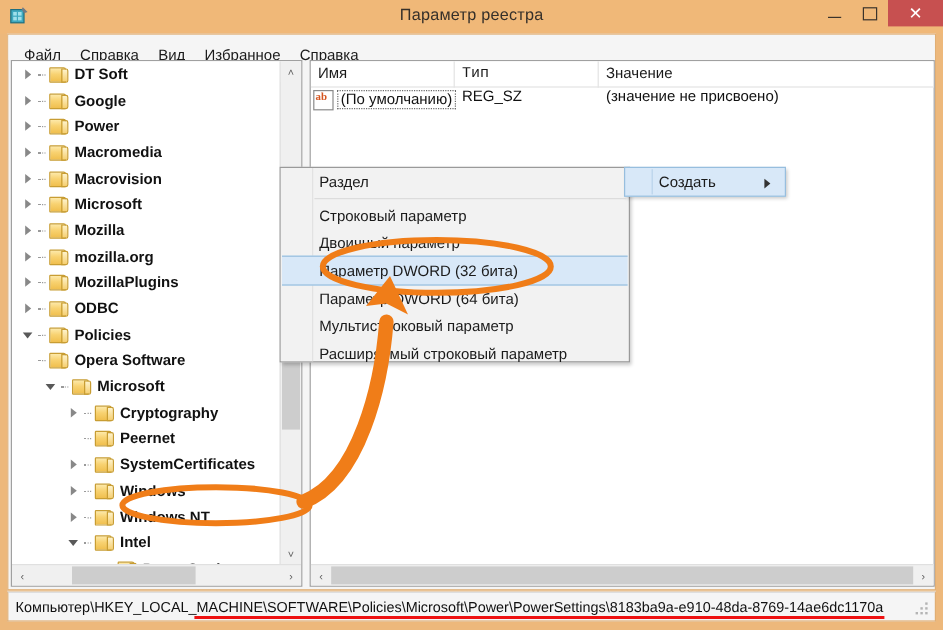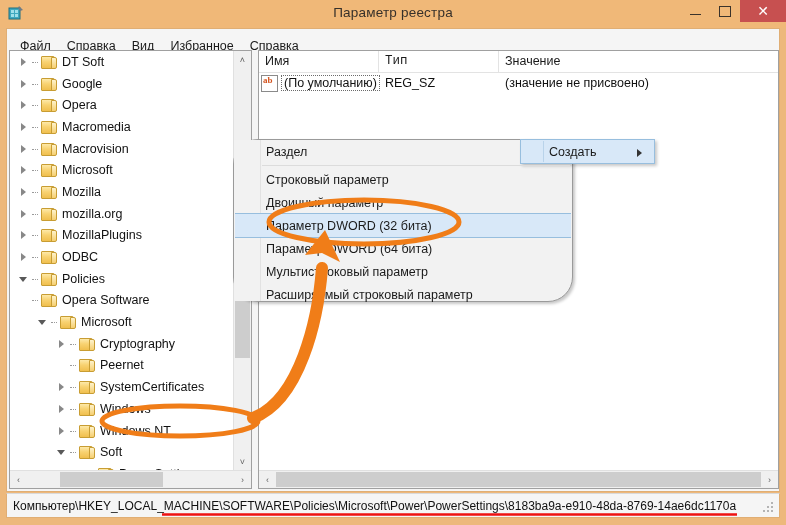--- a/index.html
+++ b/index.html
@@ -118,20 +118,21 @@
   .pane-left  { left: 1px;   width: 243px; height: 439px; }
   .pane-right { left: 250px; width: 521px; height: 439px; }
 
   
   .tree {
     position: absolute;
     left: 0; top: 0;
     width: 224px; height: 419px;
     overflow: hidden;
     background: #fff;
+    font-weight: bold;
   }
   .tree-row {
     position: relative;
     height: 21.7px;
     display: flex;
     align-items: center;
     white-space: nowrap;
     font-size: 12.5px;
     color: #111;
     cursor: default;
@@ -261,21 +262,20 @@
   }
   .lv-col.c1 { width: 120px; }
   .lv-col.c2 { width: 120px; font-family: Liberation Mono, monospace; }
   .lv-col.c3 { width: 262px; border-right: none; }
 
   .lv-row {
     position: absolute;
     left: 0; top: 22px;
     width: 100%; height: 20px;
     display: flex;
-    align-items: center;
     font-size: 12.5px;
     color: #111;
     cursor: default;
   }
   .lv-cell { box-sizing: border-box; padding-left: 6px; white-space: nowrap; }
   .lv-cell.c1 { width: 120px; padding-left: 2px; display: flex; align-items: center; }
   .lv-cell.c2 { width: 120px; }
   .lv-cell.c3 { width: 262px; }
 
   .ab-icon {
@@ -302,21 +302,21 @@
   
   .ctx {
     position: absolute;
     background: #f2f2f2;
     border: 1px solid #9a9a9a;
     box-shadow: 2px 2px 3px rgba(0,0,0,.22);
     box-sizing: border-box;
   }
   .ctx-main {
     left: 233px; top: 139px;
-    width: 340px; height: 163px; border-radius: 25px;
+    width: 292px; height: 163px;
   }
   .ctx-gutter {
     position: absolute;
     left: 0; top: 0;
     width: 26px; height: 100%;
     background: #f2f2f2;
     border-right: 1px solid #e2e2e2;
   }
   .ctx-item {
     position: relative;
@@ -456,21 +456,21 @@
               <div class="tw collapsed"></div>
               <div class="dots"></div>
               <div class="folder"></div>
               <span class="tree-label">Google</span>
             </div>
             <div class="tree-row">
               <div style="flex: 0 0 6px; height: 16px;"></div>
               <div class="tw collapsed"></div>
               <div class="dots"></div>
               <div class="folder"></div>
-              <span class="tree-label">Opera</span>
+              <span class="tree-label">Power</span>
             </div>
             <div class="tree-row">
               <div style="flex: 0 0 6px; height: 16px;"></div>
               <div class="tw collapsed"></div>
               <div class="dots"></div>
               <div class="folder"></div>
               <span class="tree-label">Macromedia</span>
             </div>
             <div class="tree-row">
               <div style="flex: 0 0 6px; height: 16px;"></div>
@@ -568,21 +568,21 @@
               <div class="tw collapsed"></div>
               <div class="dots"></div>
               <div class="folder"></div>
               <span class="tree-label">Windows NT</span>
             </div>
             <div class="tree-row">
               <div style="flex: 0 0 44px; height: 16px;"></div>
               <div class="tw expanded"></div>
               <div class="dots"></div>
               <div class="folder"></div>
-              <span class="tree-label">Soft</span>
+              <span class="tree-label">Intel</span>
             </div>
             <div class="tree-row">
               <div style="flex: 0 0 63px; height: 16px;"></div>
               <div class="tw expanded"></div>
               <div class="dots"></div>
               <div class="folder"></div>
               <span class="tree-label">PowerSettings</span>
             </div>
           </div>
 

